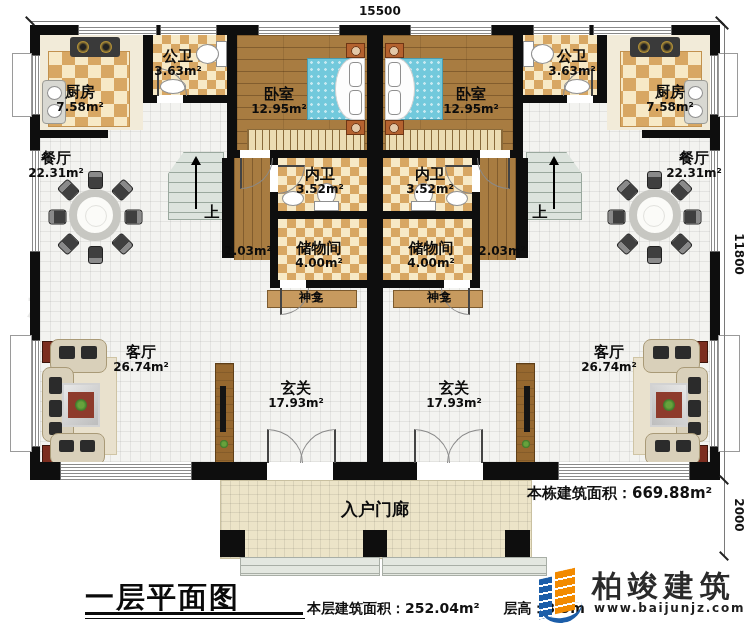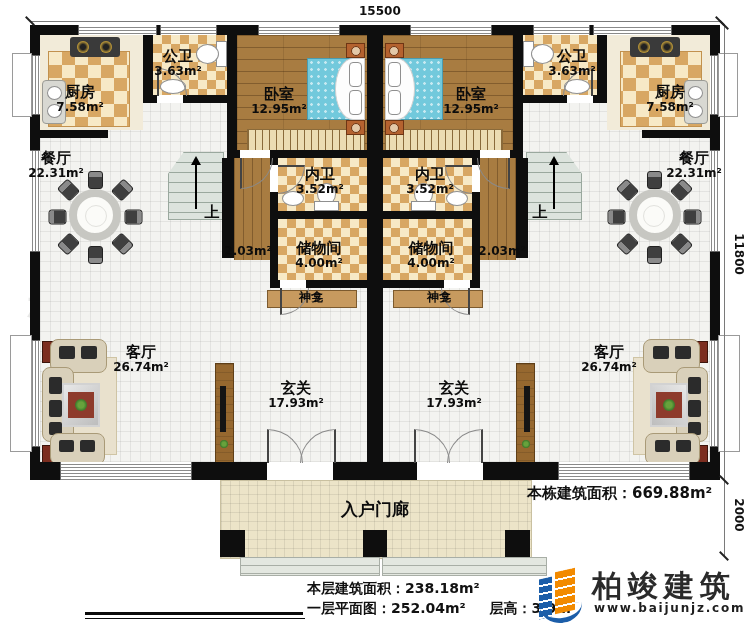--- a/index.html
+++ b/index.html
@@ -436,28 +436,26 @@
   <div class="a tick" style="left:714px;top:20px;"></div>
   <div class="a dim" style="left:355px;top:4px;">15500</div>
 
   <div class="a dimline" style="left:724px;top:25px;width:1px;height:532px;"></div>
   <div class="a tick" style="left:718px;top:24px;"></div>
   <div class="a tick" style="left:718px;top:479px;"></div>
   <div class="a tick" style="left:718px;top:555px;"></div>
   <div class="a dim" style="left:714px;top:247px;transform:rotate(90deg);">11800</div>
   <div class="a dim" style="left:718px;top:508px;transform:rotate(90deg);">2000</div>
 
+  <div class="a" style="left:85px;top:578px;font-size:29px;font-weight:bold;color:#0a0a0a;letter-spacing:2px;">一层平面图</div>
   <div class="a" style="left:85px;top:612px;width:218px;height:3px;background:#0a0a0a;"></div>
   <div class="a" style="left:85px;top:618px;width:220px;height:1px;background:#0a0a0a;"></div>
 
-  <div class="a" style="left:307px;top:580px;font-size:14px;font-weight:bold;color:#111;white-space:nowrap;">
-    <span>本层建筑面积：</span><span>238.18m²</span>
-  </div>
   <div class="a" style="left:307px;top:600px;font-size:14px;font-weight:bold;color:#111;white-space:nowrap;">
-    <span>一层平面图：</span><span>252.04m²</span>
+    <span>本层建筑面积：</span><span>252.04m²</span>
     <span style="display:inline-block;width:14px;"></span>
     <span>层高：</span><span>3.9m</span>
   </div>
 
   <div class="a" style="left:538px;top:566px;width:48px;height:56px;">
     <div class="a" style="left:1px;top:12px;width:13px;height:40px;background:#1c5ea9;transform:skewY(-12deg);background-image:repeating-linear-gradient(180deg,transparent 0 6px,#fff 6px 8px);"></div>
     <div class="a" style="left:17px;top:4px;width:20px;height:42px;background:#f28a00;transform:skewY(-12deg);background-image:repeating-linear-gradient(180deg,transparent 0 7px,#fff 7px 9px);"></div>
     <div class="a" style="left:2px;top:38px;width:43px;height:14px;border-bottom:5px solid #1c5ea9;border-radius:0 0 50% 50%/0 0 100% 100%;transform:rotate(-6deg);"></div>
   </div>
   <div class="a" style="left:592px;top:566px;font-size:30px;font-weight:bold;color:#2a2a2a;letter-spacing:6px;white-space:nowrap;">柏竣建筑</div>

